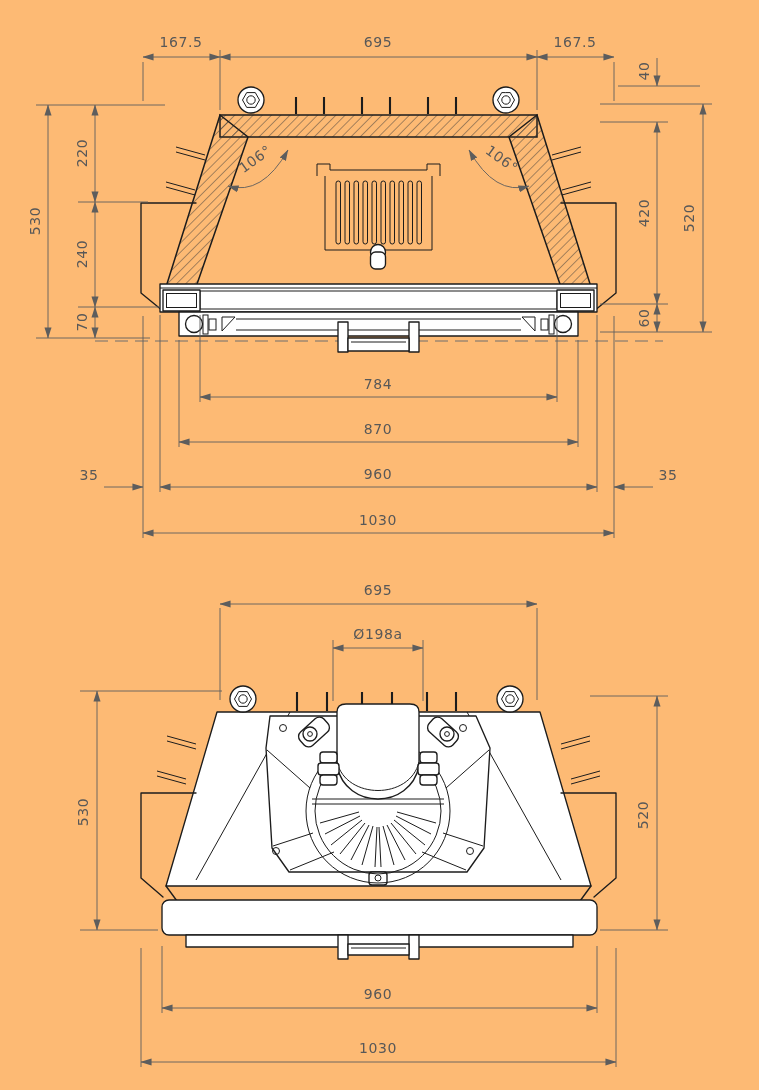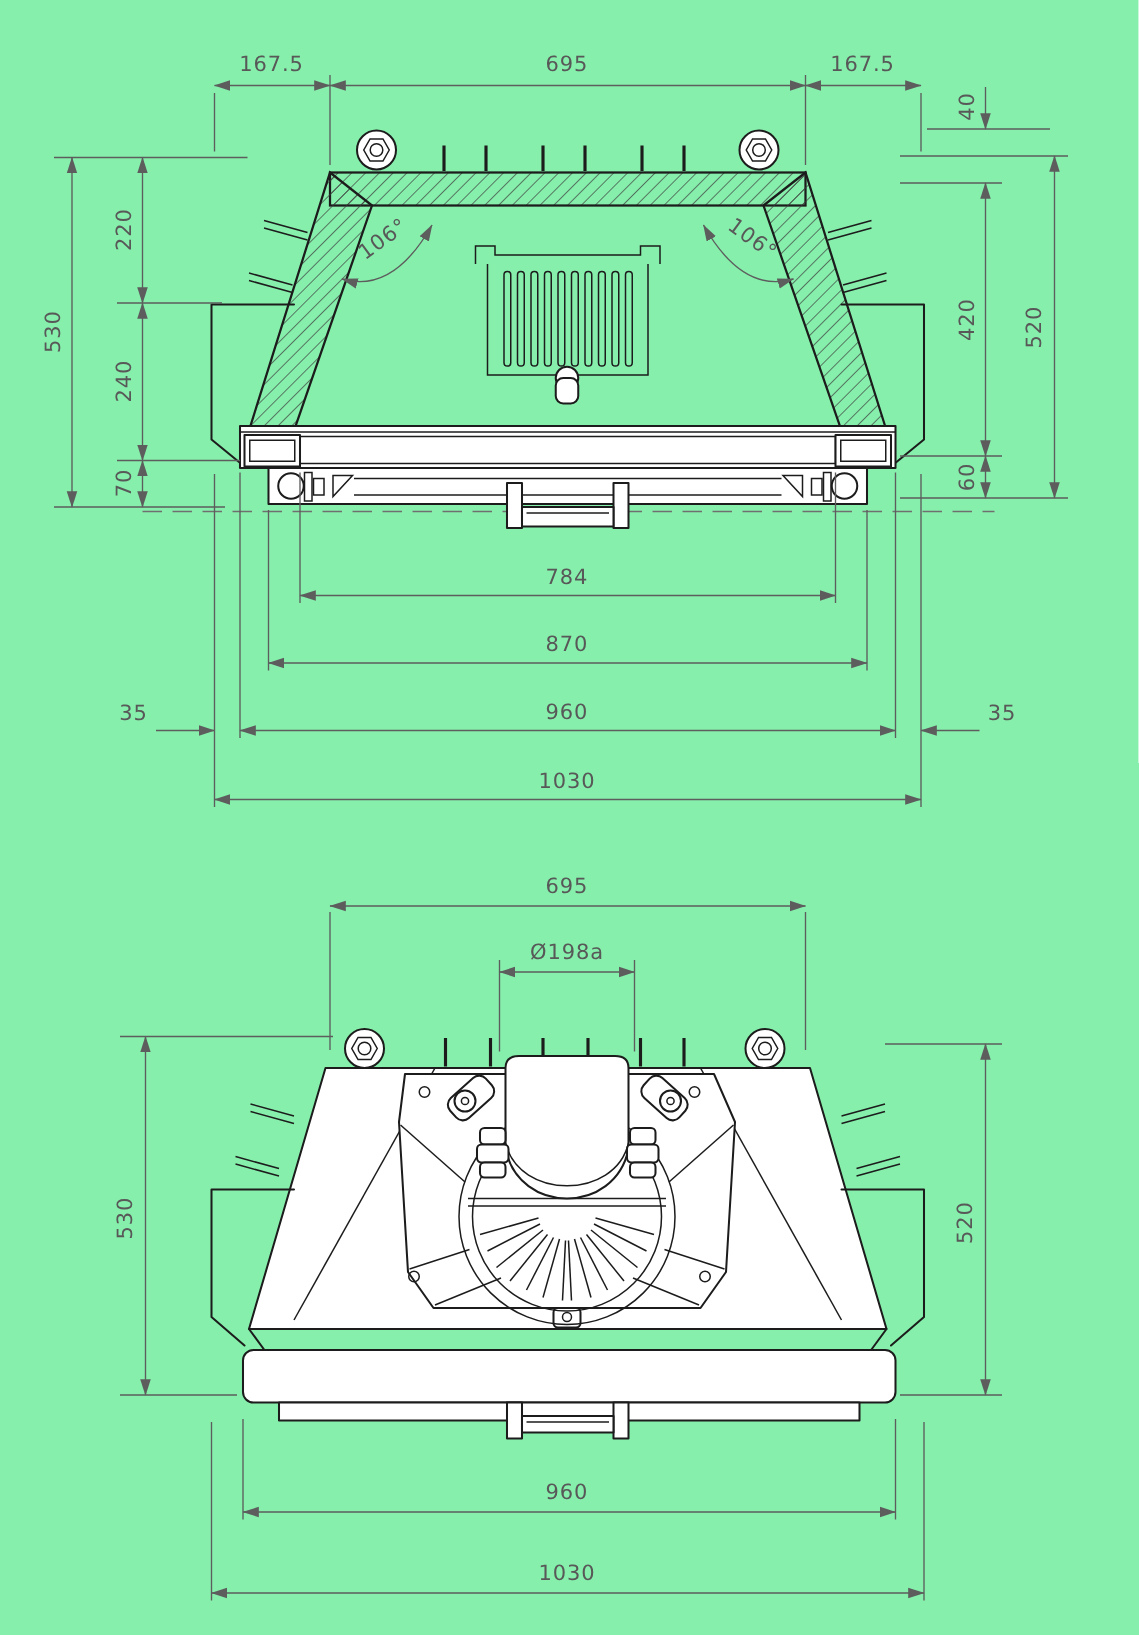--- a/index.html
+++ b/index.html
@@ -1,16 +1,16 @@
 <!DOCTYPE html>
 <html><head>
 <meta charset="utf-8">
 <style>
   html,body { margin:0; padding:0; background:#ffffff; }
-  .page { width:759px; height:1090px; background:#86efac; position:relative; }
+  .page { width:759px; height:1090px; background:#fdba74; position:relative; }
   svg { display:block; }
   .k  { stroke:#1c1c1c; stroke-width:1.35; fill:none; stroke-linecap:round; stroke-linejoin:round; }
   .kw { stroke:#1c1c1c; stroke-width:1.35; fill:#ffffff; stroke-linejoin:round; }
   .k2 { stroke:#1c1c1c; stroke-width:2.1; fill:none; stroke-linecap:butt; }
   .kn { stroke:#1c1c1c; stroke-width:1; fill:none; }
   .d  { stroke:#5d5d5d; stroke-width:0.9; fill:none; }
   .dd { stroke:#6f6f6f; stroke-width:1; stroke-dasharray:13 7; fill:none; }
   text.t { font-family:"DejaVu Sans", sans-serif; font-size:14px; fill:#585858;
            text-anchor:middle; letter-spacing:0.6px; }
 </style>

